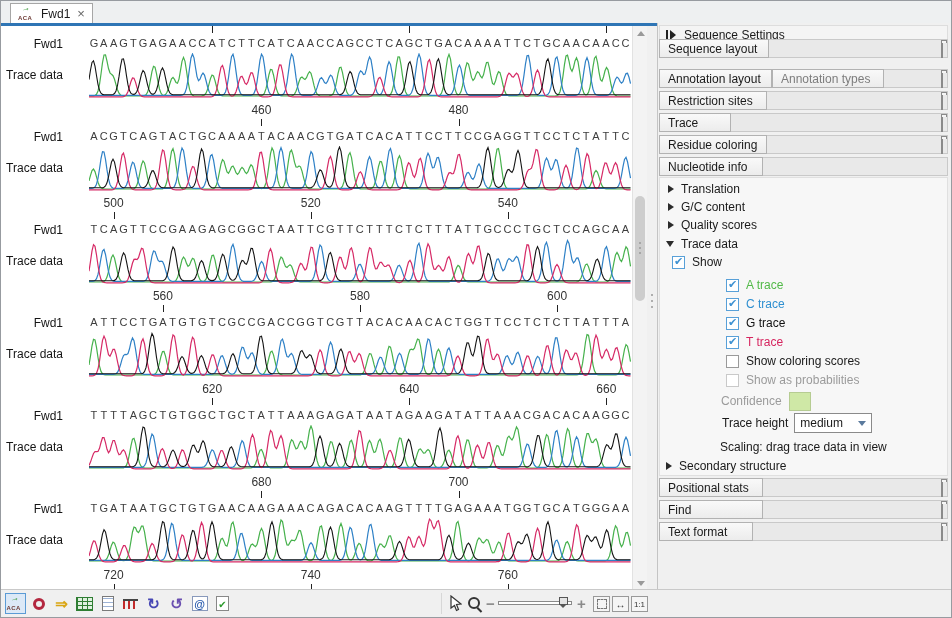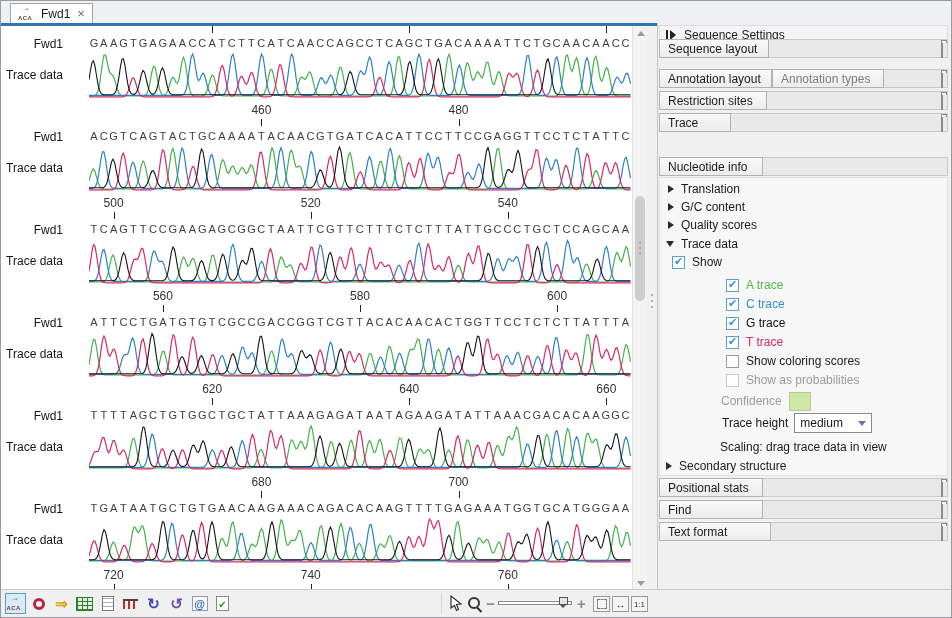--- a/index.html
+++ b/index.html
@@ -585,20 +585,27 @@
     </div>
 
     <div class="sec-row" style="top:90px;">
       <span class="sec-strip"></span>
       <span class="sec-btn" style="left:0;width:72px;">
           <span>Trace</span>
         </span>
       <span class="sec-ico"><span class="folder"></span></span>
     </div>
 
+    <div class="sec-row" style="top:112px;">
+      <span class="sec-strip"></span>
+      <span class="sec-btn" style="left:0;width:108px;">
+          <span>Residue coloring</span>
+        </span>
+      <span class="sec-ico"><span class="folder"></span></span>
+    </div>
 
     <div class="sec-row" style="top:134px;">
       <span class="sec-strip"></span>
       <span class="sec-btn" style="left:0;width:104px;">
           <span>Nucleotide info</span>
         </span>
       <span class="sec-ico"><span class="minus-ico"></span></span>
     </div>
 
     <div class="nuc-area"></div>
@@ -688,21 +695,21 @@
     </div>
     <div class="sec-row" style="top:477px;">
       <span class="sec-strip"></span>
       <span class="sec-btn" style="left:0;width:104px;">
           <span>Find</span>
         </span>
       <span class="sec-ico"><span class="folder"></span></span>
     </div>
     <div class="sec-row" style="top:499px;">
       <span class="sec-strip"></span>
-      <span class="sec-btn" style="left:0;width:112px;">
+      <span class="sec-btn" style="left:0;width:94px;">
           <span>Text format</span>
         </span>
       <span class="sec-ico"><span class="folder"></span></span>
     </div>
 
     <span class="pb-ico" style="left:4px;">—</span>
     <span class="pb-ico" style="left:19px;">
         <span class="sq"></span>
       </span>
     <span class="pb-ico" style="left:35px;" style2="">→|</span>

